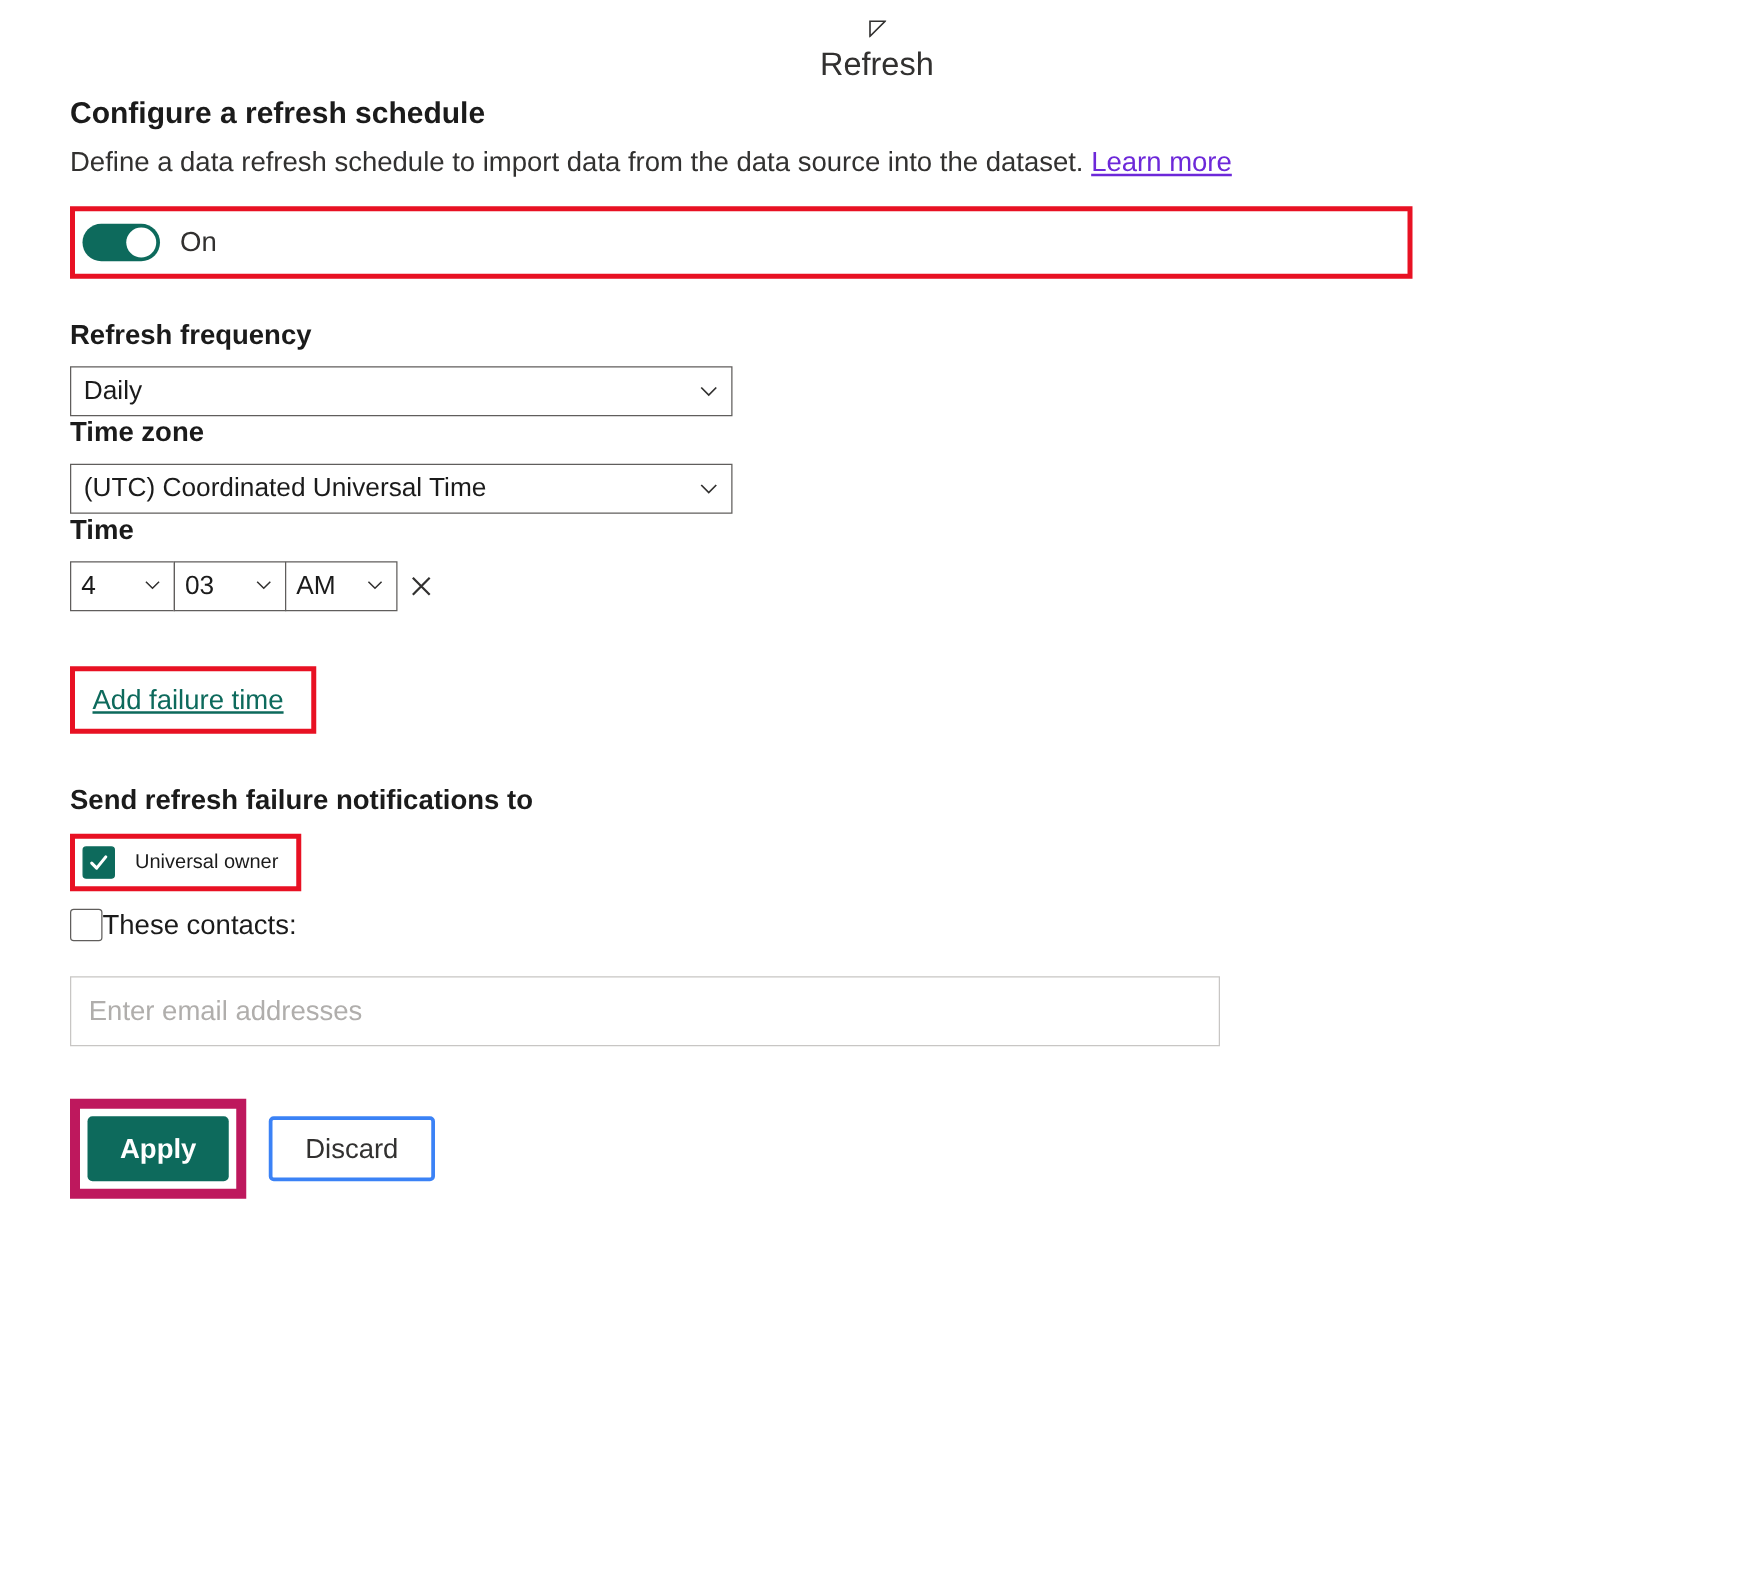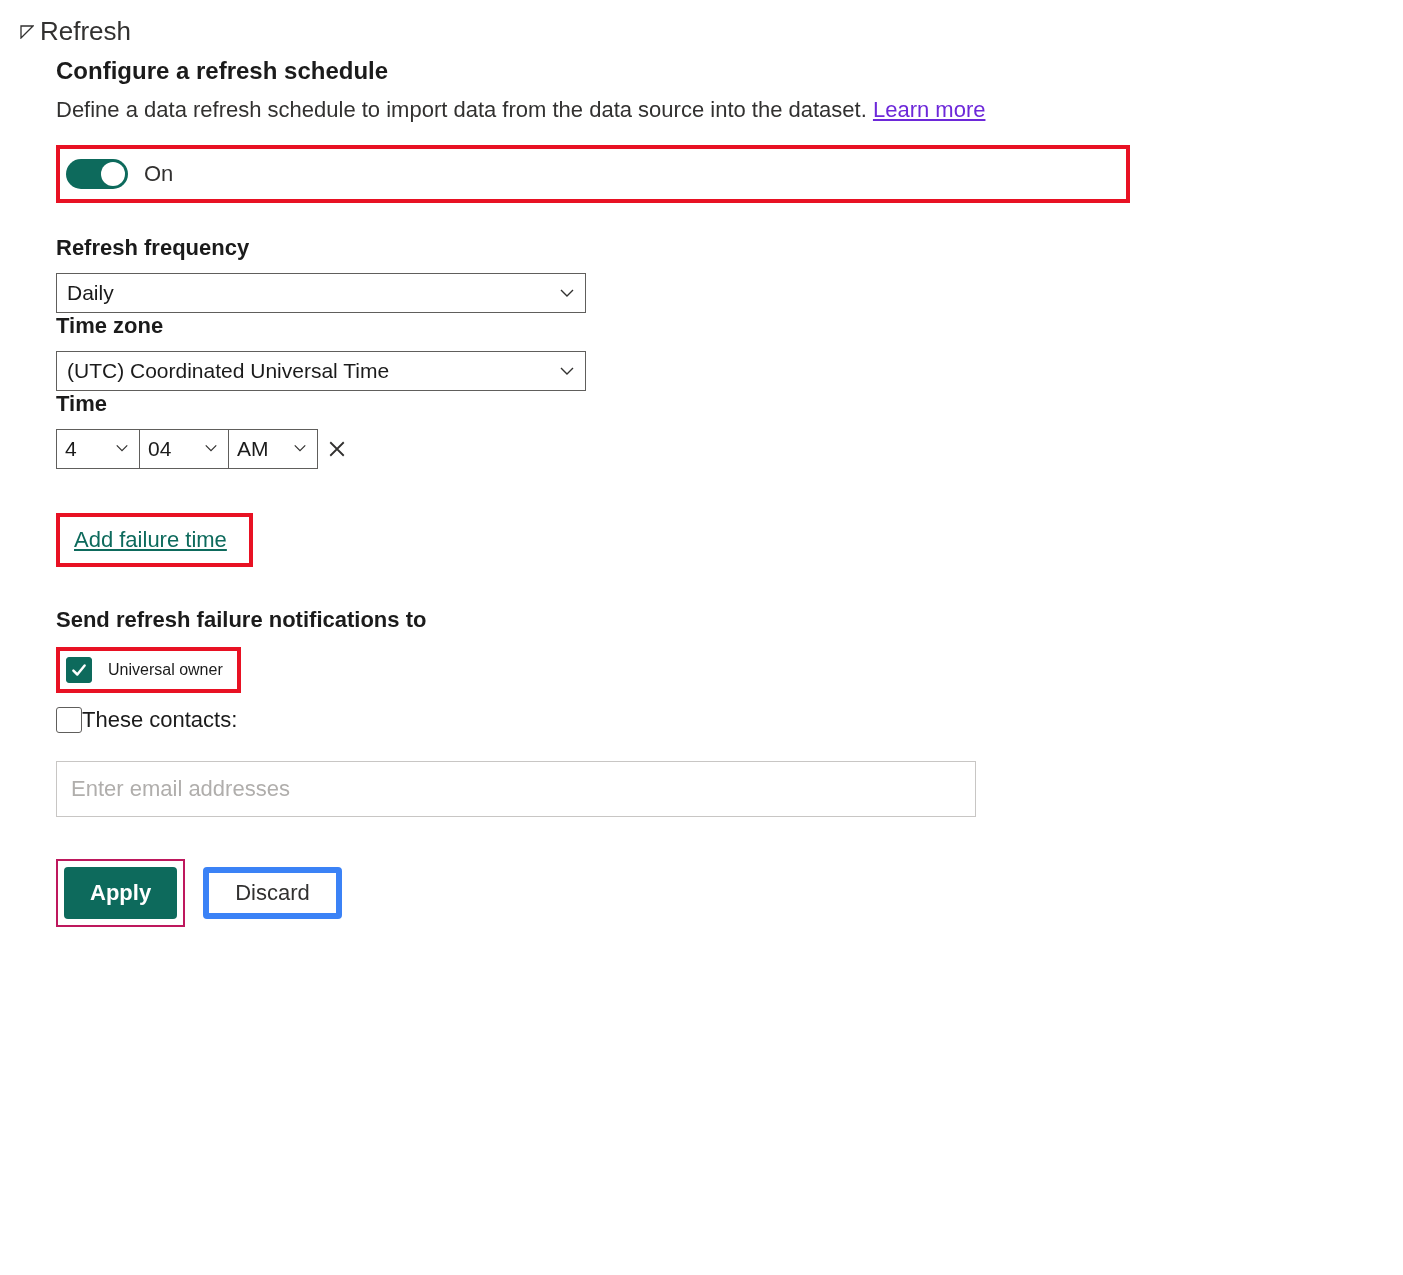--- a/index.html
+++ b/index.html
@@ -12,20 +12,21 @@
     width: 1403px;
   }
   .section-header {
     display: flex;
     align-items: center;
     gap: 6px;
     font-size: 26px;
     color: #323130;
     margin-bottom: 10px;
     font-weight: 400;
+    flex-direction: column;
   }
   .triangle-icon {
     width: 14px;
     height: 14px;
     display: inline-block;
   }
   .triangle-icon svg { display:block; }
   .content {
     padding-left: 36px;
     max-width: 1110px;
@@ -196,21 +197,21 @@
   }
   .email-input::placeholder { color: #b0aeac; }
 
   .button-row {
     margin-top: 42px;
     display: flex;
     align-items: center;
     gap: 18px;
   }
   .apply-wrap {
-    border: 2px solid #be185d;
+    border: 8px solid #be185d;
     padding: 6px;
     display: inline-block;
   }
   .btn {
     height: 52px;
     padding: 0 26px;
     font-size: 22px;
     border-radius: 4px;
     cursor: pointer;
     display: inline-flex;
@@ -219,21 +220,21 @@
     font-weight: 600;
   }
   .btn-primary {
     background: #0d6a5c;
     color: #fff;
     border: none;
   }
   .btn-secondary {
     background: #fff;
     color: #323130;
-    border: 6px solid #3b82f6;
+    border: 3px solid #3b82f6;
     font-weight: 400;
   }
 </style>
 </head>
 <body>
 
 <div class="section-header">
   <span class="triangle-icon">
     <svg viewBox="0 0 14 14" width="14" height="14">
         <path d="M1 1 L13 1 L1 13 Z" fill="none" stroke="#323130" stroke-width="1.3"></path>
@@ -280,21 +281,21 @@
   <div class="time-row">
     <div class="mini-select hour">
       <span>4</span>
       <span class="chevron">
         <svg viewBox="0 0 16 16" width="14" height="14">
             <path d="M2 5 L8 11 L14 5" fill="none" stroke="#323130" stroke-width="1.4"></path>
           </svg>
       </span>
     </div>
     <div class="mini-select minute">
-      <span>04</span>
+      <span>03</span>
       <span class="chevron">
         <svg viewBox="0 0 16 16" width="14" height="14">
             <path d="M2 5 L8 11 L14 5" fill="none" stroke="#323130" stroke-width="1.4"></path>
           </svg>
       </span>
     </div>
     <div class="mini-select ampm">
       <span>AM</span>
       <span class="chevron">
         <svg viewBox="0 0 16 16" width="14" height="14">

